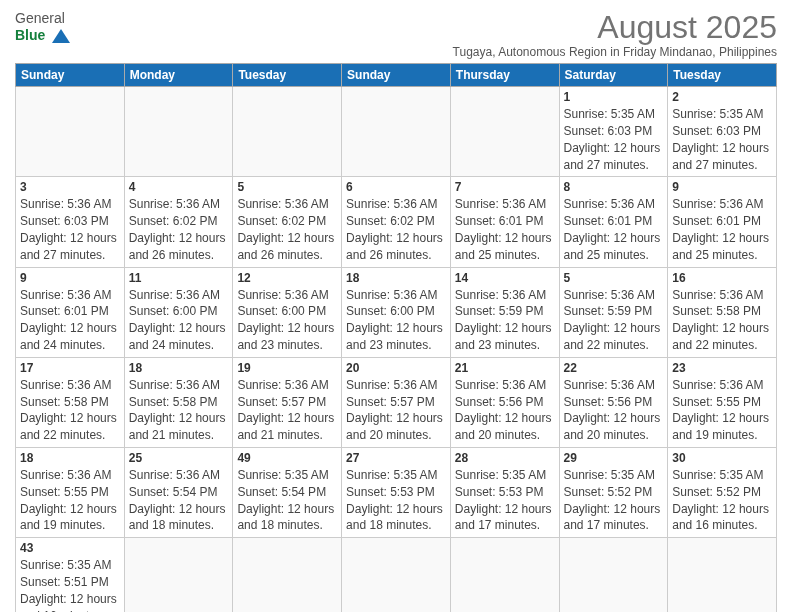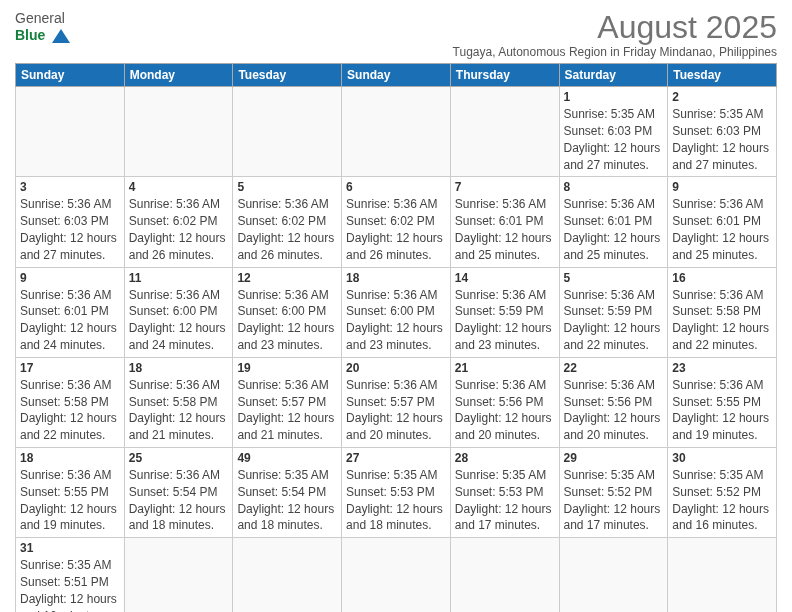--- a/index.html
+++ b/index.html
@@ -243,21 +243,21 @@
             <span class="day-num">29</span>
             <div class="day-info">Sunrise: 5:35 AM<br>Sunset: 5:52 PM<br>Daylight: 12 hours and 17 minutes.</div>
           </td>
           <td>
             <span class="day-num">30</span>
             <div class="day-info">Sunrise: 5:35 AM<br>Sunset: 5:52 PM<br>Daylight: 12 hours and 16 minutes.</div>
           </td>
         </tr>
         <tr class="last-row">
           <td>
-            <span class="day-num">31</span>
+            <span class="day-num">43</span>
             <div class="day-info">Sunrise: 5:35 AM<br>Sunset: 5:51 PM<br>Daylight: 12 hours and 16 minutes.</div>
           </td>
           <td class="empty-cell"></td>
           <td class="empty-cell"></td>
           <td class="empty-cell"></td>
           <td class="empty-cell"></td>
           <td class="empty-cell"></td>
           <td class="empty-cell"></td>
         </tr>
       </tbody>

